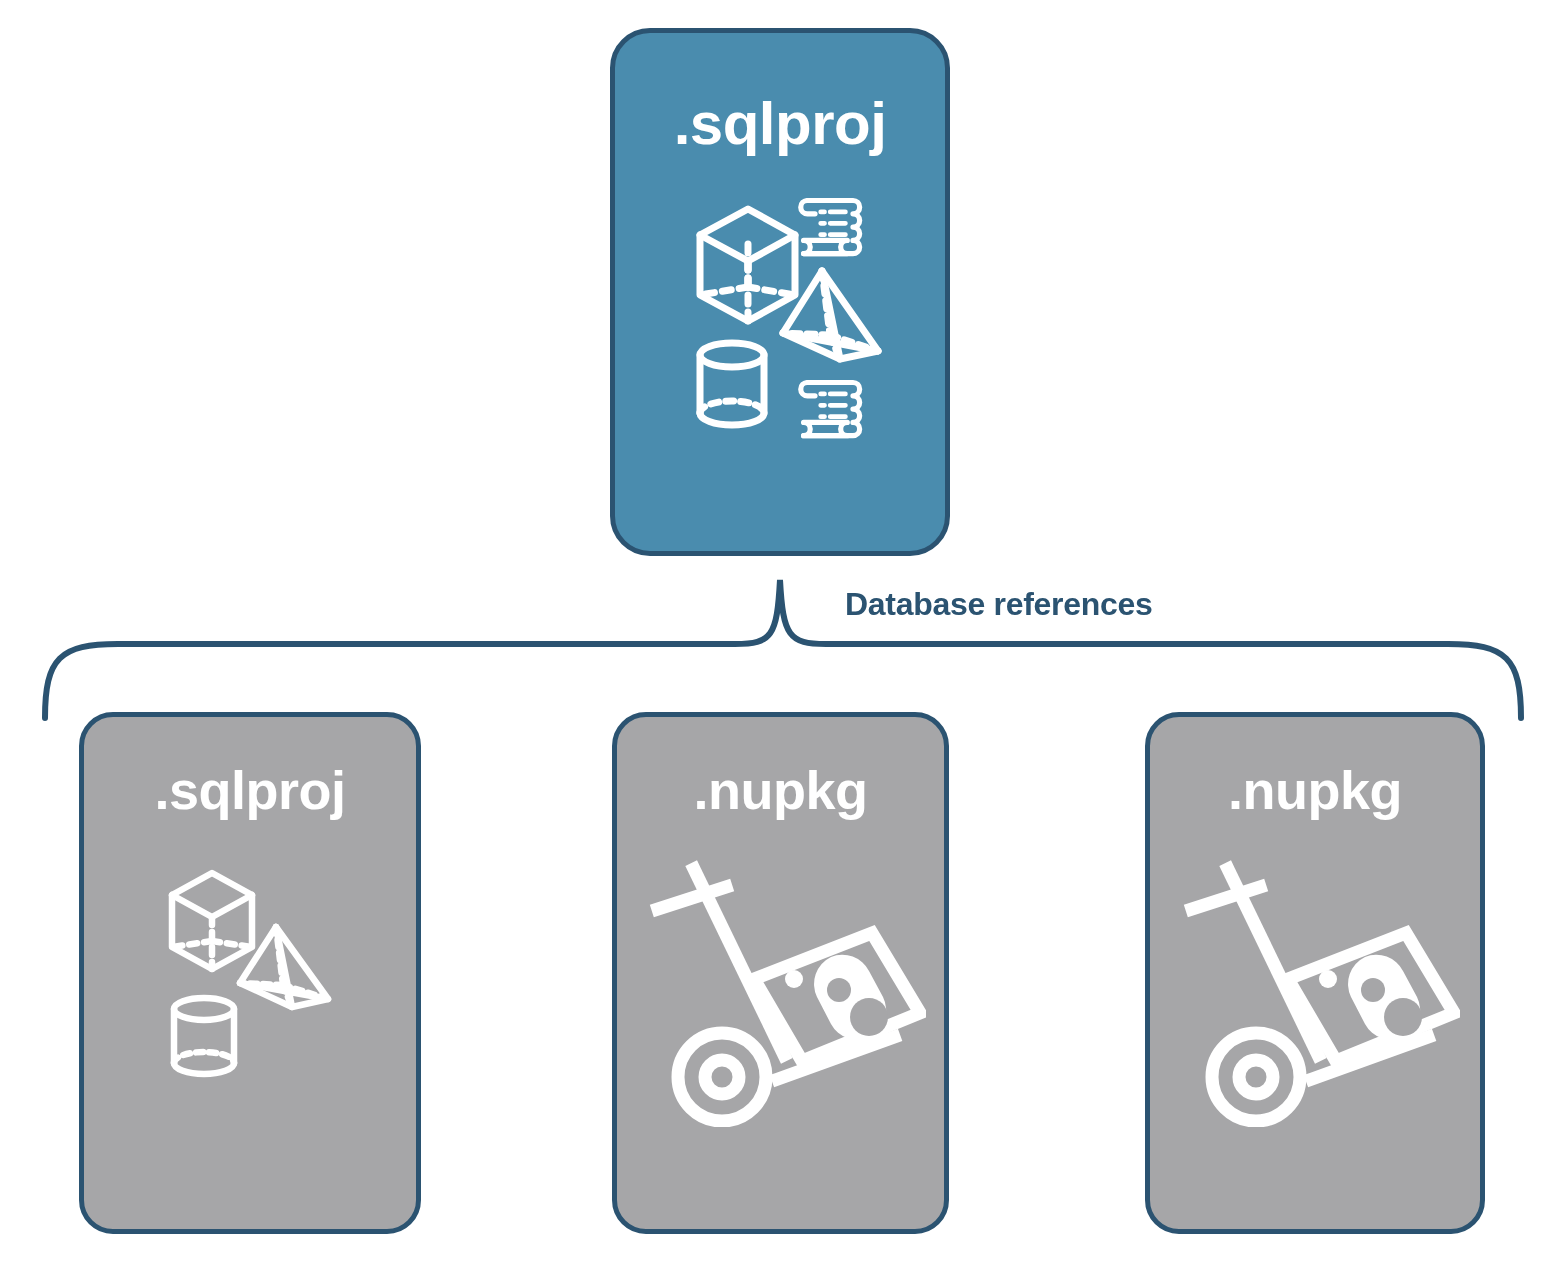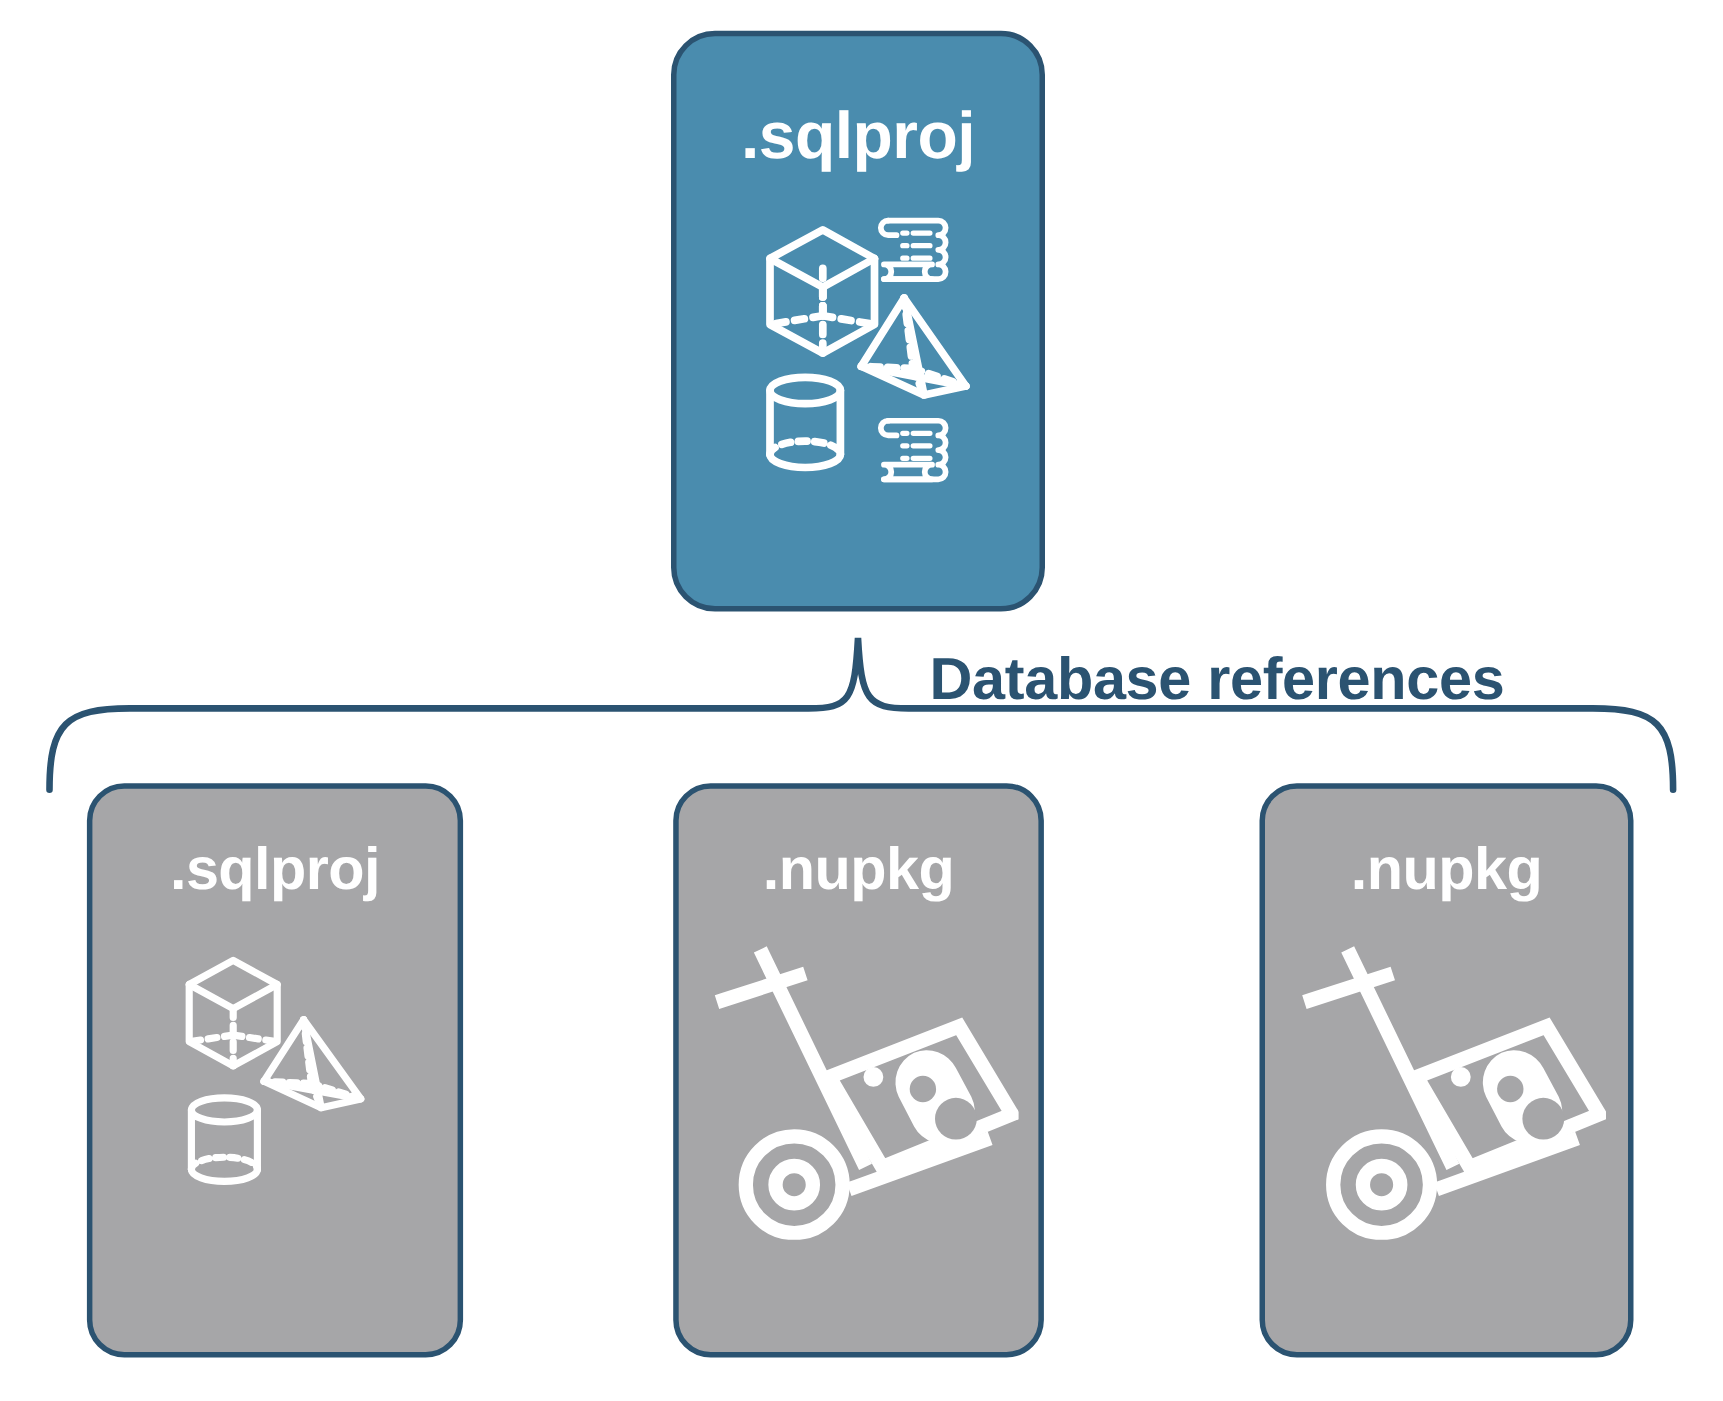--- a/index.html
+++ b/index.html
@@ -91,21 +91,21 @@
     left: 0;
     top: 540px;
     width: 1566px;
     height: 220px;
     pointer-events: none;
   }
   #bracket-label {
     position: absolute;
     left: 845px;
     top: 586px;
-    font-size: 54px;
+    font-size: 32px;
     font-weight: bold;
     color: #2B5371;
     letter-spacing: -0.3px;
     white-space: nowrap;
     user-select: none;
     text-align: center;
   }
 </style>
 </head>
 <body>

